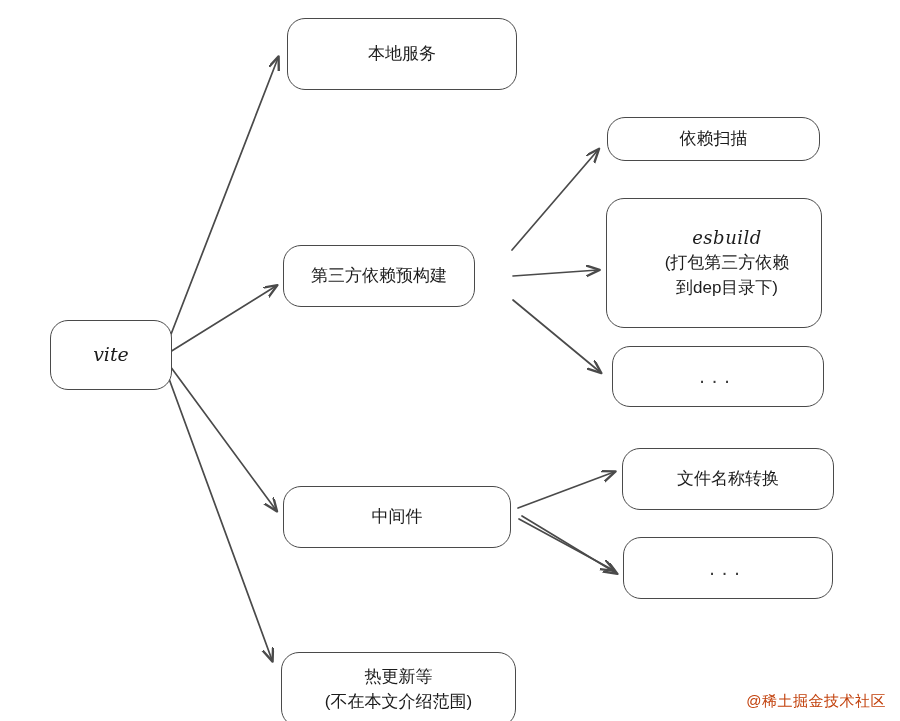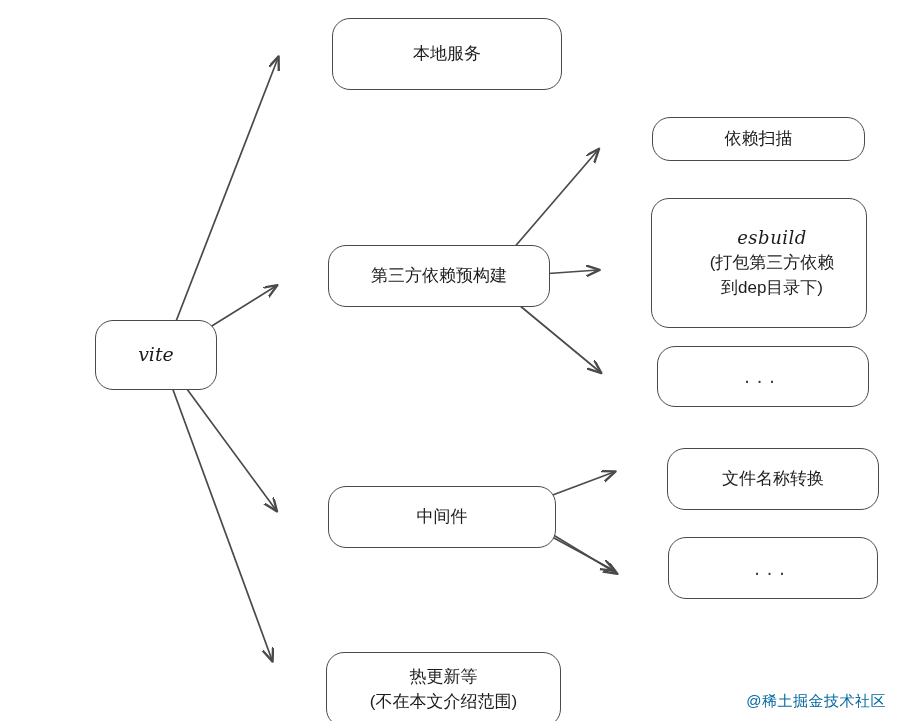--- a/index.html
+++ b/index.html
@@ -33,35 +33,34 @@
     background: #ffffff;
     display: flex;
     flex-direction: column;
     align-items: center;
     justify-content: center;
     text-align: center;
     color: #1c1c1c;
     font-size: 17px;
     line-height: 1.45;
     padding: 4px 8px;
-    margin-left: 45px;
   }
   .node .line {
     white-space: nowrap;
   }
   .node.dots .line {
     letter-spacing: 7px;
     font-size: 20px;
     color: #3a3a3a;
   }
   .watermark {
     position: absolute;
     right: 14px;
     bottom: 10px;
-    color: #0369a1;
+    color: #c2410c;
     font-size: 15px;
     letter-spacing: 0.5px;
     user-select: none;
   }
 </style>
 </head>
 <body>
 
 <div id="canvas">
 
@@ -86,21 +85,21 @@
   </svg>
 
   <div class="node" style="left:50px; top:320px; width:122px; height:70px;">
     <span class="line" style="font-family:'DejaVu Serif',serif; font-style:italic; font-size:19px;">vite</span>
   </div>
 
   <div class="node" style="left:287px; top:18px; width:230px; height:72px;">
     <span class="line">本地服务</span>
   </div>
 
-  <div class="node" style="left:283px; top:245px; width:222px; height:62px;">
+  <div class="node" style="left:283px; top:245px; width:192px; height:62px;">
     <span class="line">第三方依赖预构建</span>
   </div>
 
   <div class="node" style="left:607px; top:117px; width:213px; height:44px;">
     <span class="line">依赖扫描</span>
   </div>
 
   <div class="node" style="left:606px; top:198px; width:216px; height:130px;padding-left:34px;">
     <span class="line" style="font-family:'DejaVu Serif',serif; font-style:italic; font-size:18px; letter-spacing:0.5px;">esbuild</span>
     <span class="line">(打包第三方依赖</span>

